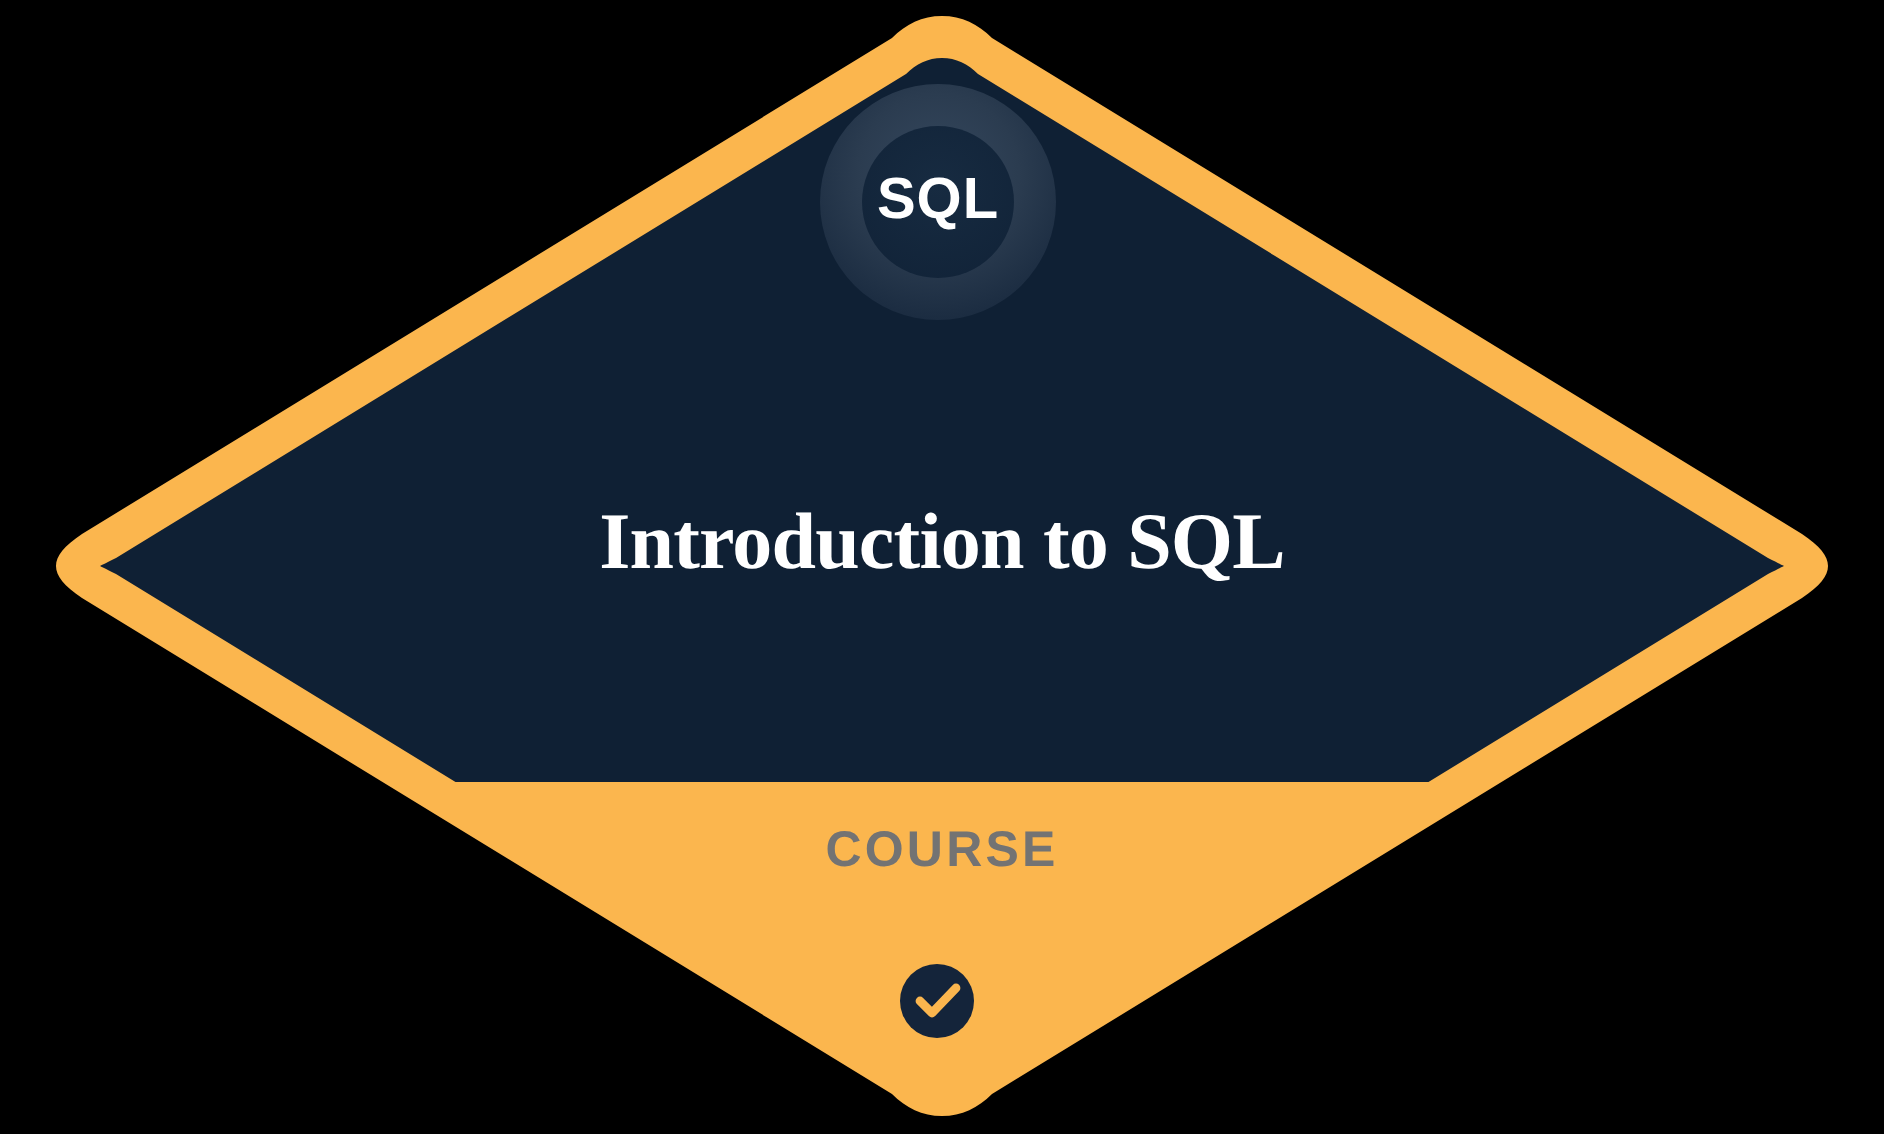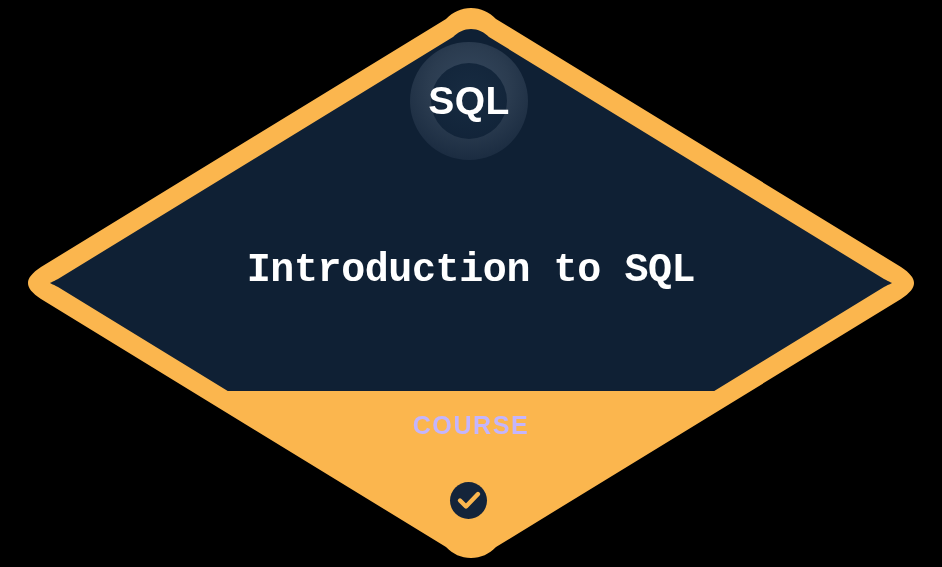--- a/index.html
+++ b/index.html
@@ -49,51 +49,51 @@
     top: 42px;
     width: 118px;
     height: 118px;
     display: flex;
     align-items: center;
     justify-content: center;
   }
   #skill-badge-label {
     position: relative;
     color: #ffffff;
-    font-size: 39px;
+    font-size: 29px;
     font-weight: bold;
     letter-spacing: 0.5px;
     line-height: 1;
     font-family: "Liberation Sans", sans-serif;
     transform: translateY(-1px);
   }
 
   #course-title {
     position: absolute;
     left: 0;
     top: 243px;
     width: 942px;
     text-align: center;
     color: #ffffff;
     font-size: 40px;
     font-weight: bold;
     letter-spacing: -0.4px;
     line-height: 56px;
-    font-family: Liberation Mono, monospace;
+    font-family: Liberation Serif, serif;
   }
 
   #status-block {
     position: absolute;
     left: 0;
     top: 408px;
     width: 942px;
     text-align: center;
   }
   .status-line {
-    color: #c4b5fd;
+    color: #737373;
     font-size: 25px;
     font-weight: bold;
     letter-spacing: 1.6px;
     line-height: 35px;
     font-family: "Liberation Sans", sans-serif;
     display: block;
   }
 </style>
 </head>
 <body>

